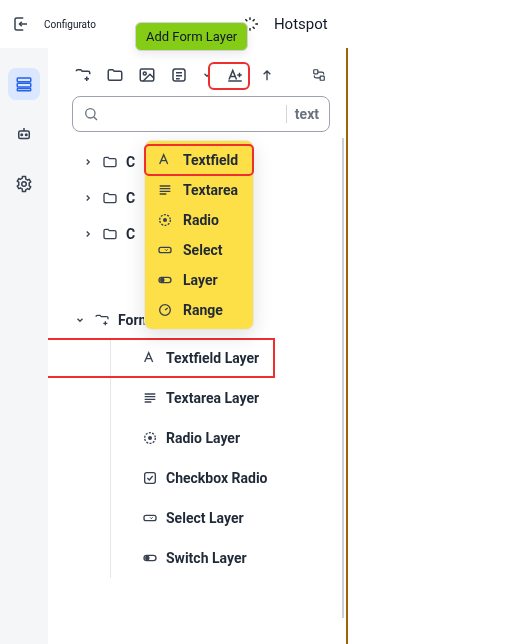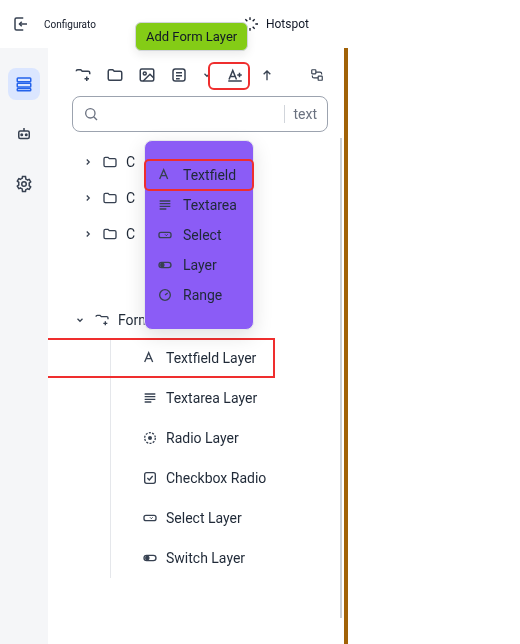--- a/index.html
+++ b/index.html
@@ -43,23 +43,23 @@
     font-size: 13px;
     color:#111827;
     box-shadow: 0 4px 10px rgba(0,0,0,0.08);
     z-index: 30;
   }
   .dots {
     color:#6b7280;
     font-weight:bold;
   }
   .hotspot {
-    display:flex; align-items:center; gap:8px;
+    display:flex; align-items:center; gap:16px;
     color:#111827;
-    font-size:12px;
+    font-size:15px;
   }
 
   
   .body-wrap {
     display:flex;
     height: 596px;
   }
   .left-rail {
     width: 48px;
     background: #f5f6f8;
@@ -76,23 +76,24 @@
     color:#374151;
   }
   .rail-btn.active {
     background:#dbe6ff;
     color:#2563eb;
   }
 
   .panel {
     flex: 0 0 300px;
     width: 300px;
-    border-right: 4px solid #a16207;
+    border-right: 2px solid #a16207;
     position: relative;
     padding-top: 8px;
+    font-weight: bold;
   }
 
   
   .toolbar {
     display:flex;
     align-items:center;
     gap: 14px;
     padding: 10px 16px 8px 26px;
     position: relative;
   }
@@ -138,25 +139,25 @@
   .search-box .splitter {
     width:1px;height:18px;background:#d1d5db;
   }
 
   
   .dropdown {
     position:absolute;
     left: 96px;
     top: 92px;
     width: 110px;
-    background:#8b5cf6;
+    background:#fde047;
     border:1px solid #e5e7eb;
     border-radius: 8px;
     box-shadow: 0 6px 20px rgba(0,0,0,0.12);
-    padding: 19px 0;
+    padding: 4px 0;
     z-index: 20;
   }
   .dd-item {
     display:flex;
     align-items:center;
     gap:10px;
     padding: 7px 12px;
     font-size:14px;
     color:#1f2937;
   }
@@ -352,20 +353,29 @@
           </span>
         <span>Textfield</span>
       </div>
       <div class="dd-item">
         <span class="dd-ico">
             <svg width="16" height="16" viewBox="0 0 24 24" fill="none" stroke="currentColor" stroke-width="2">
               <path d="M4 6h16M4 10h16M4 14h16M4 18h10"></path>
             </svg>
           </span>
         <span>Textarea</span>
+      </div>
+      <div class="dd-item">
+        <span class="dd-ico">
+            <svg width="16" height="16" viewBox="0 0 24 24" fill="none" stroke="currentColor" stroke-width="2" stroke-dasharray="3 2">
+              <circle cx="12" cy="12" r="8"></circle>
+              <circle cx="12" cy="12" r="3" fill="currentColor" stroke="none"></circle>
+            </svg>
+          </span>
+        <span>Radio</span>
       </div>
       <div class="dd-item">
         <span class="dd-ico">
             <svg width="16" height="16" viewBox="0 0 24 24" fill="none" stroke="currentColor" stroke-width="2">
               <rect x="3" y="8" width="18" height="8" rx="3"></rect>
               <path d="M16 11l-2 2-2-2" stroke-width="1.5"></path>
             </svg>
           </span>
         <span>Select</span>
       </div>

